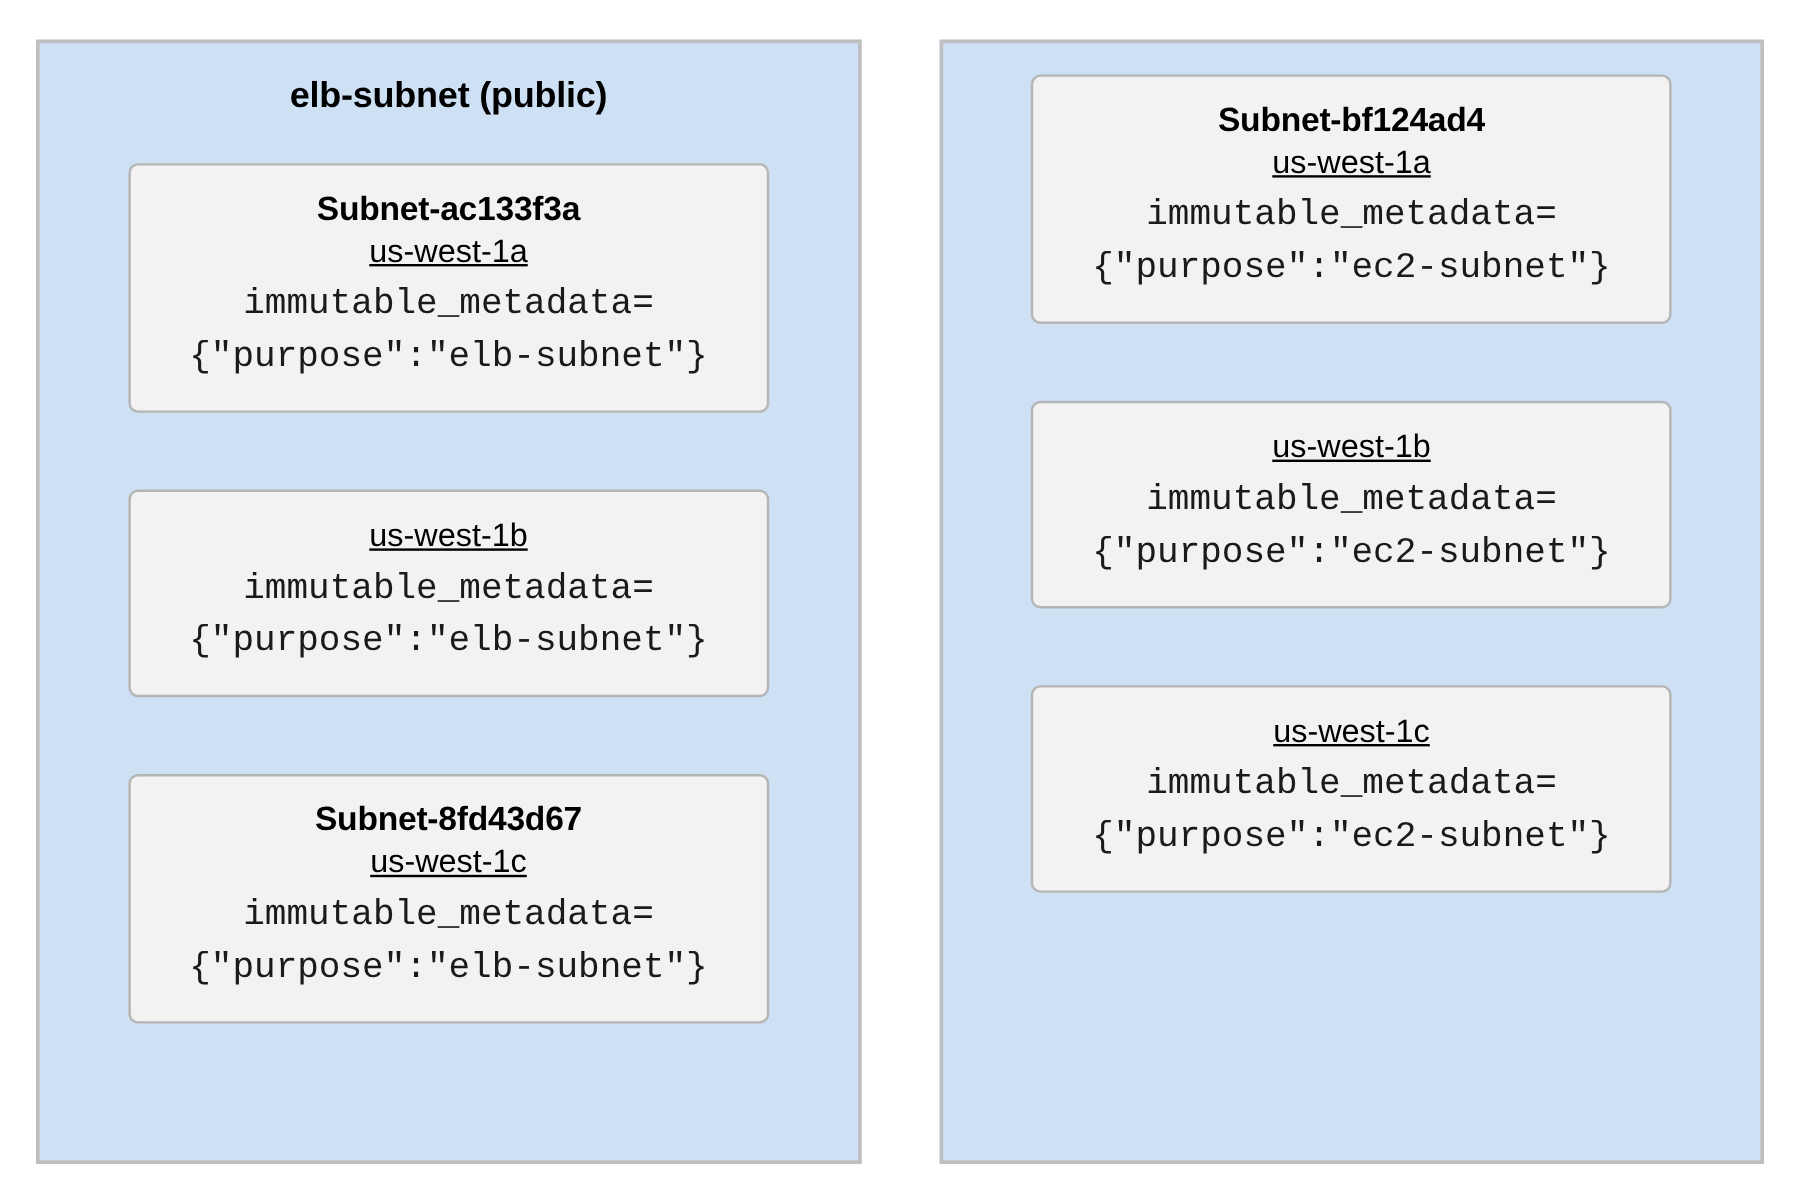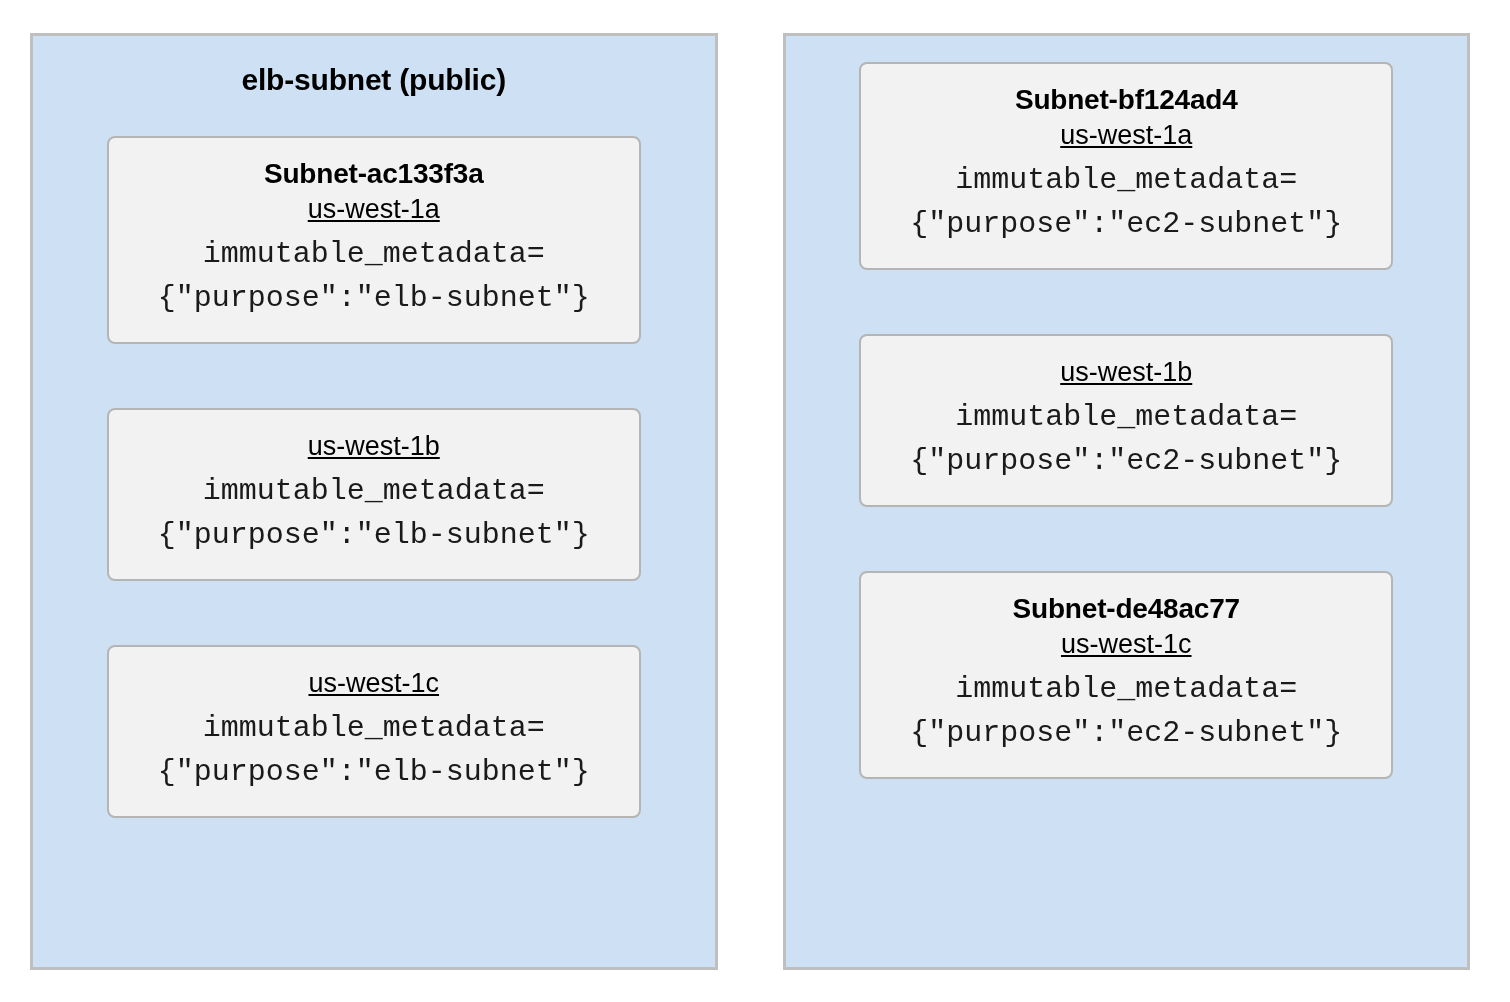--- a/index.html
+++ b/index.html
@@ -118,20 +118,21 @@
 {"purpose":"elb-subnet"}</div>
         </div>
 
         <div class="card">
           <div class="card-az">us-west-1b</div>
           <div class="card-meta">immutable_metadata=
 {"purpose":"elb-subnet"}</div>
         </div>
 
         <div class="card">
+          <div class="card-title">Subnet-8fd43d67</div>
           <div class="card-az">us-west-1c</div>
           <div class="card-meta">immutable_metadata=
 {"purpose":"elb-subnet"}</div>
         </div>
 
       </div>
     </div>
 
     <div class="panel">
       <div class="cards">
@@ -143,21 +144,20 @@
 {"purpose":"ec2-subnet"}</div>
         </div>
 
         <div class="card">
           <div class="card-az">us-west-1b</div>
           <div class="card-meta">immutable_metadata=
 {"purpose":"ec2-subnet"}</div>
         </div>
 
         <div class="card">
-          <div class="card-title">Subnet-de48ac77</div>
           <div class="card-az">us-west-1c</div>
           <div class="card-meta">immutable_metadata=
 {"purpose":"ec2-subnet"}</div>
         </div>
 
       </div>
     </div>
 
   </div>
 </div>

